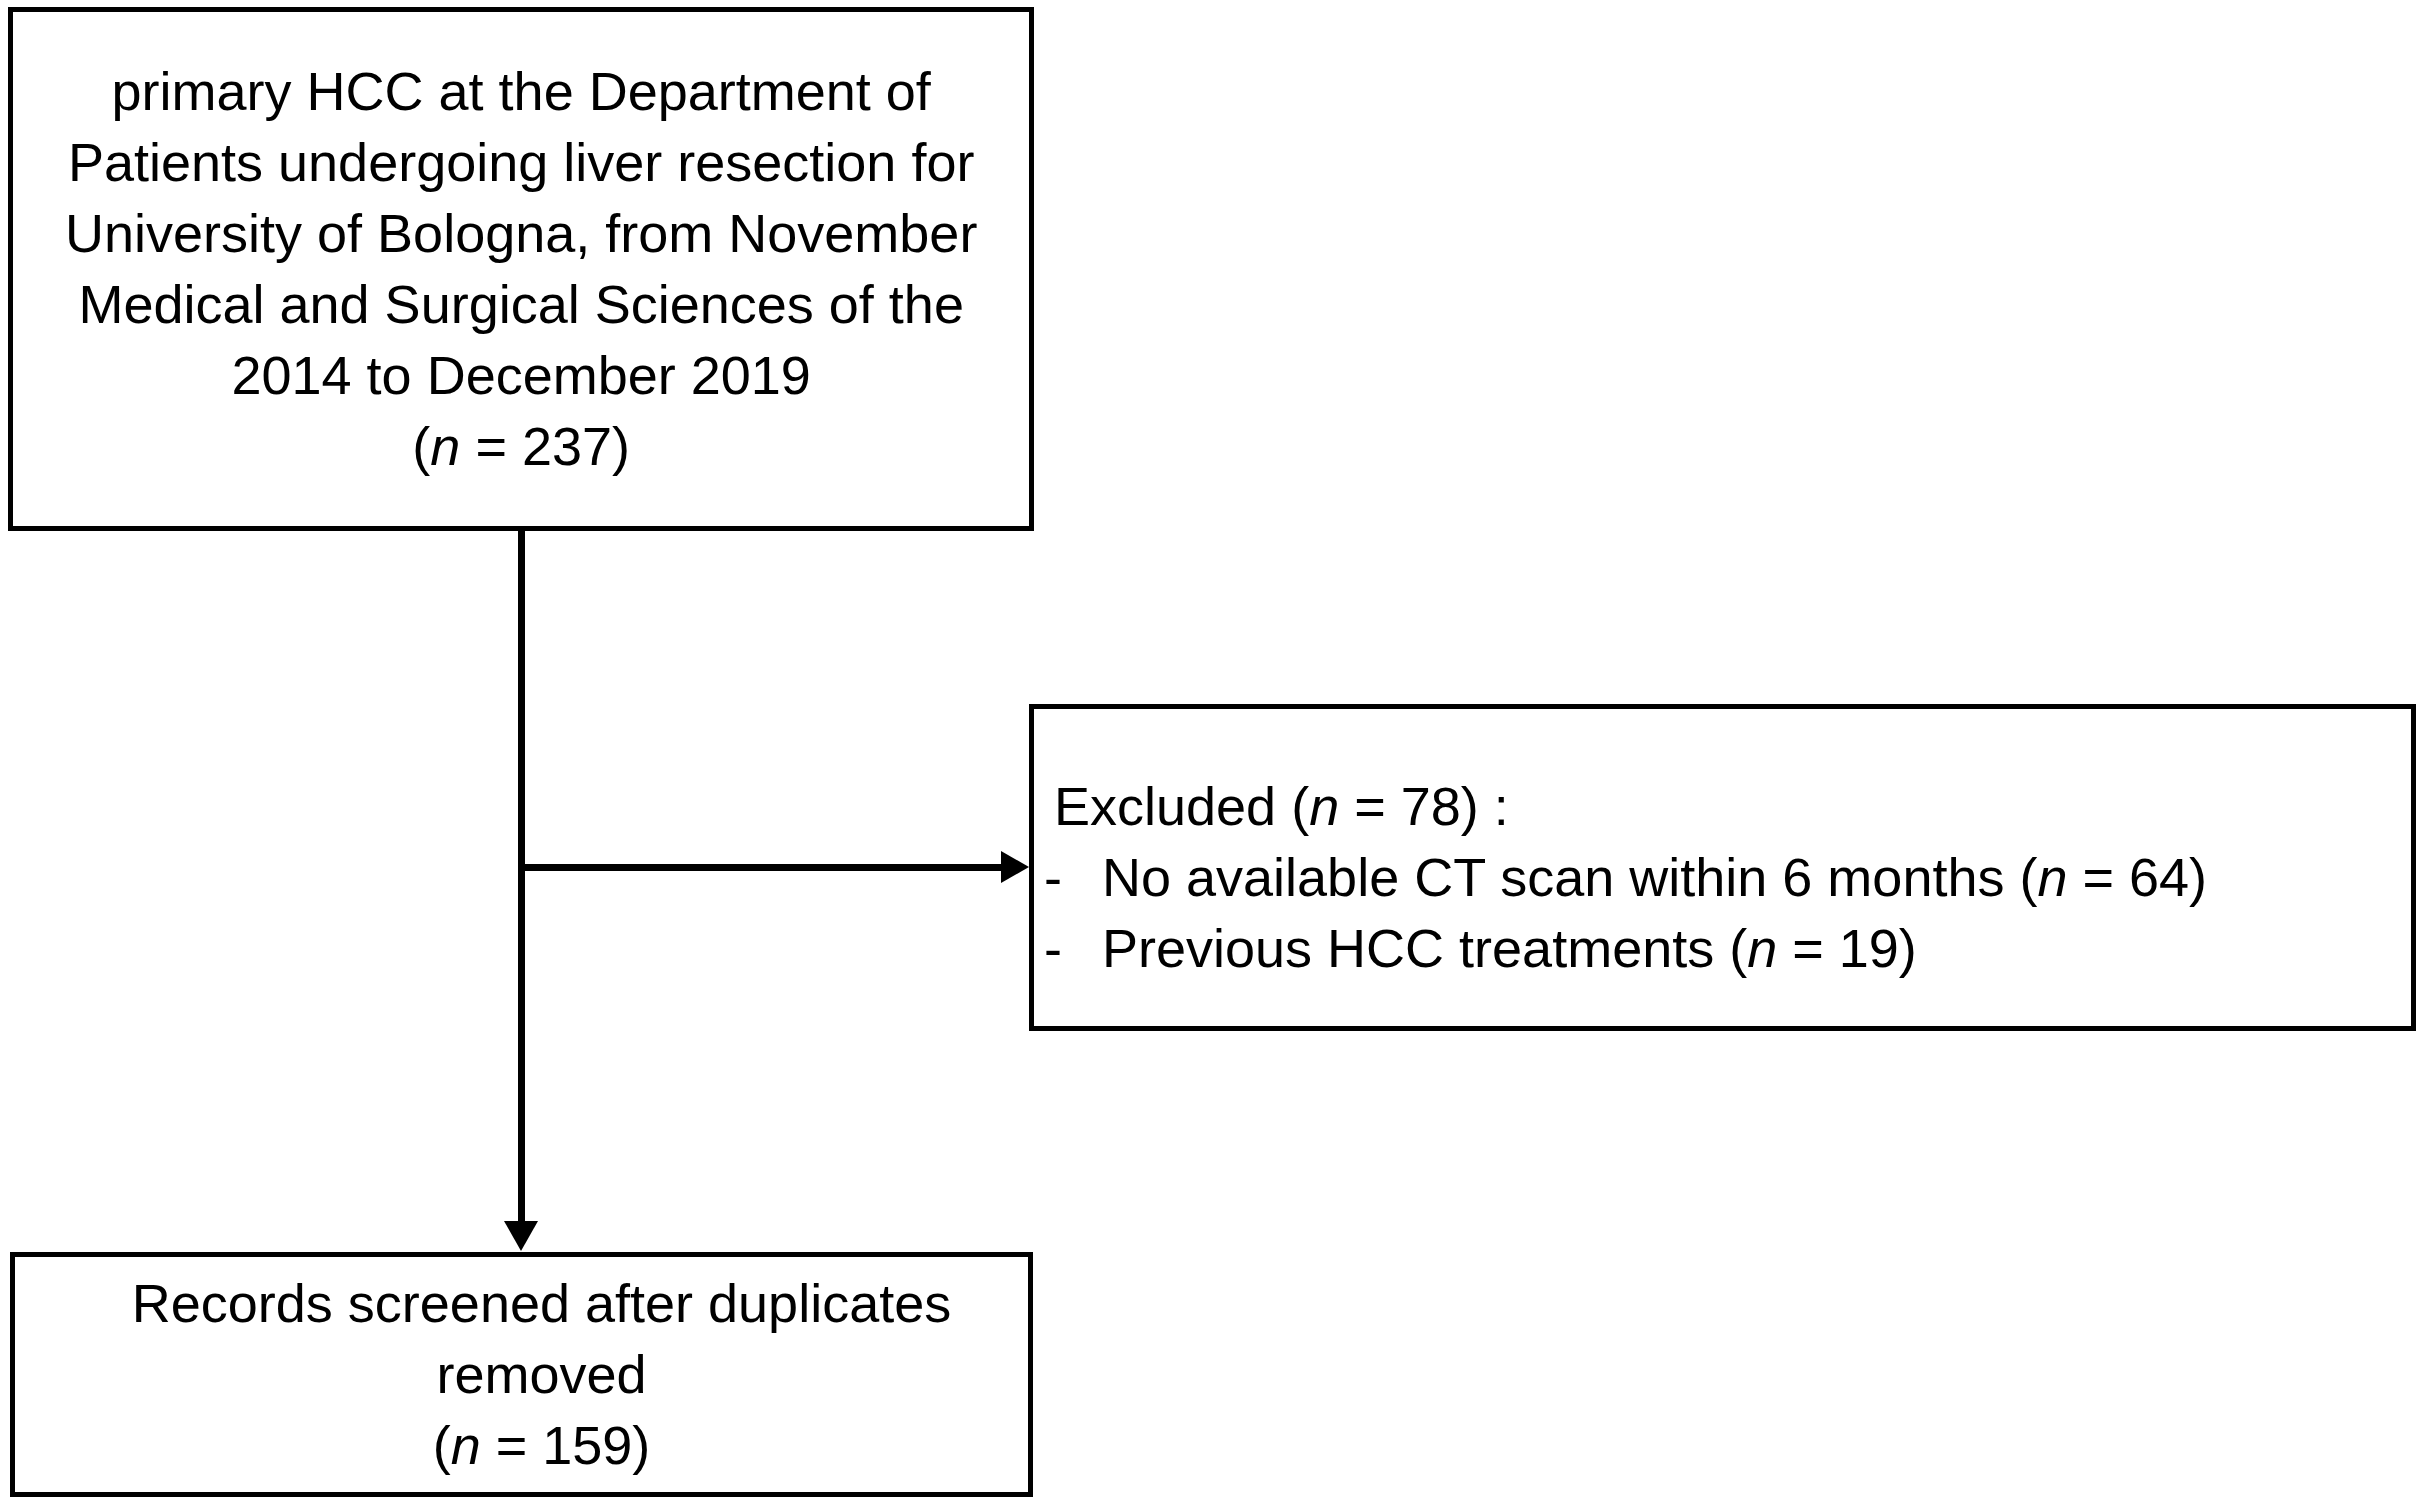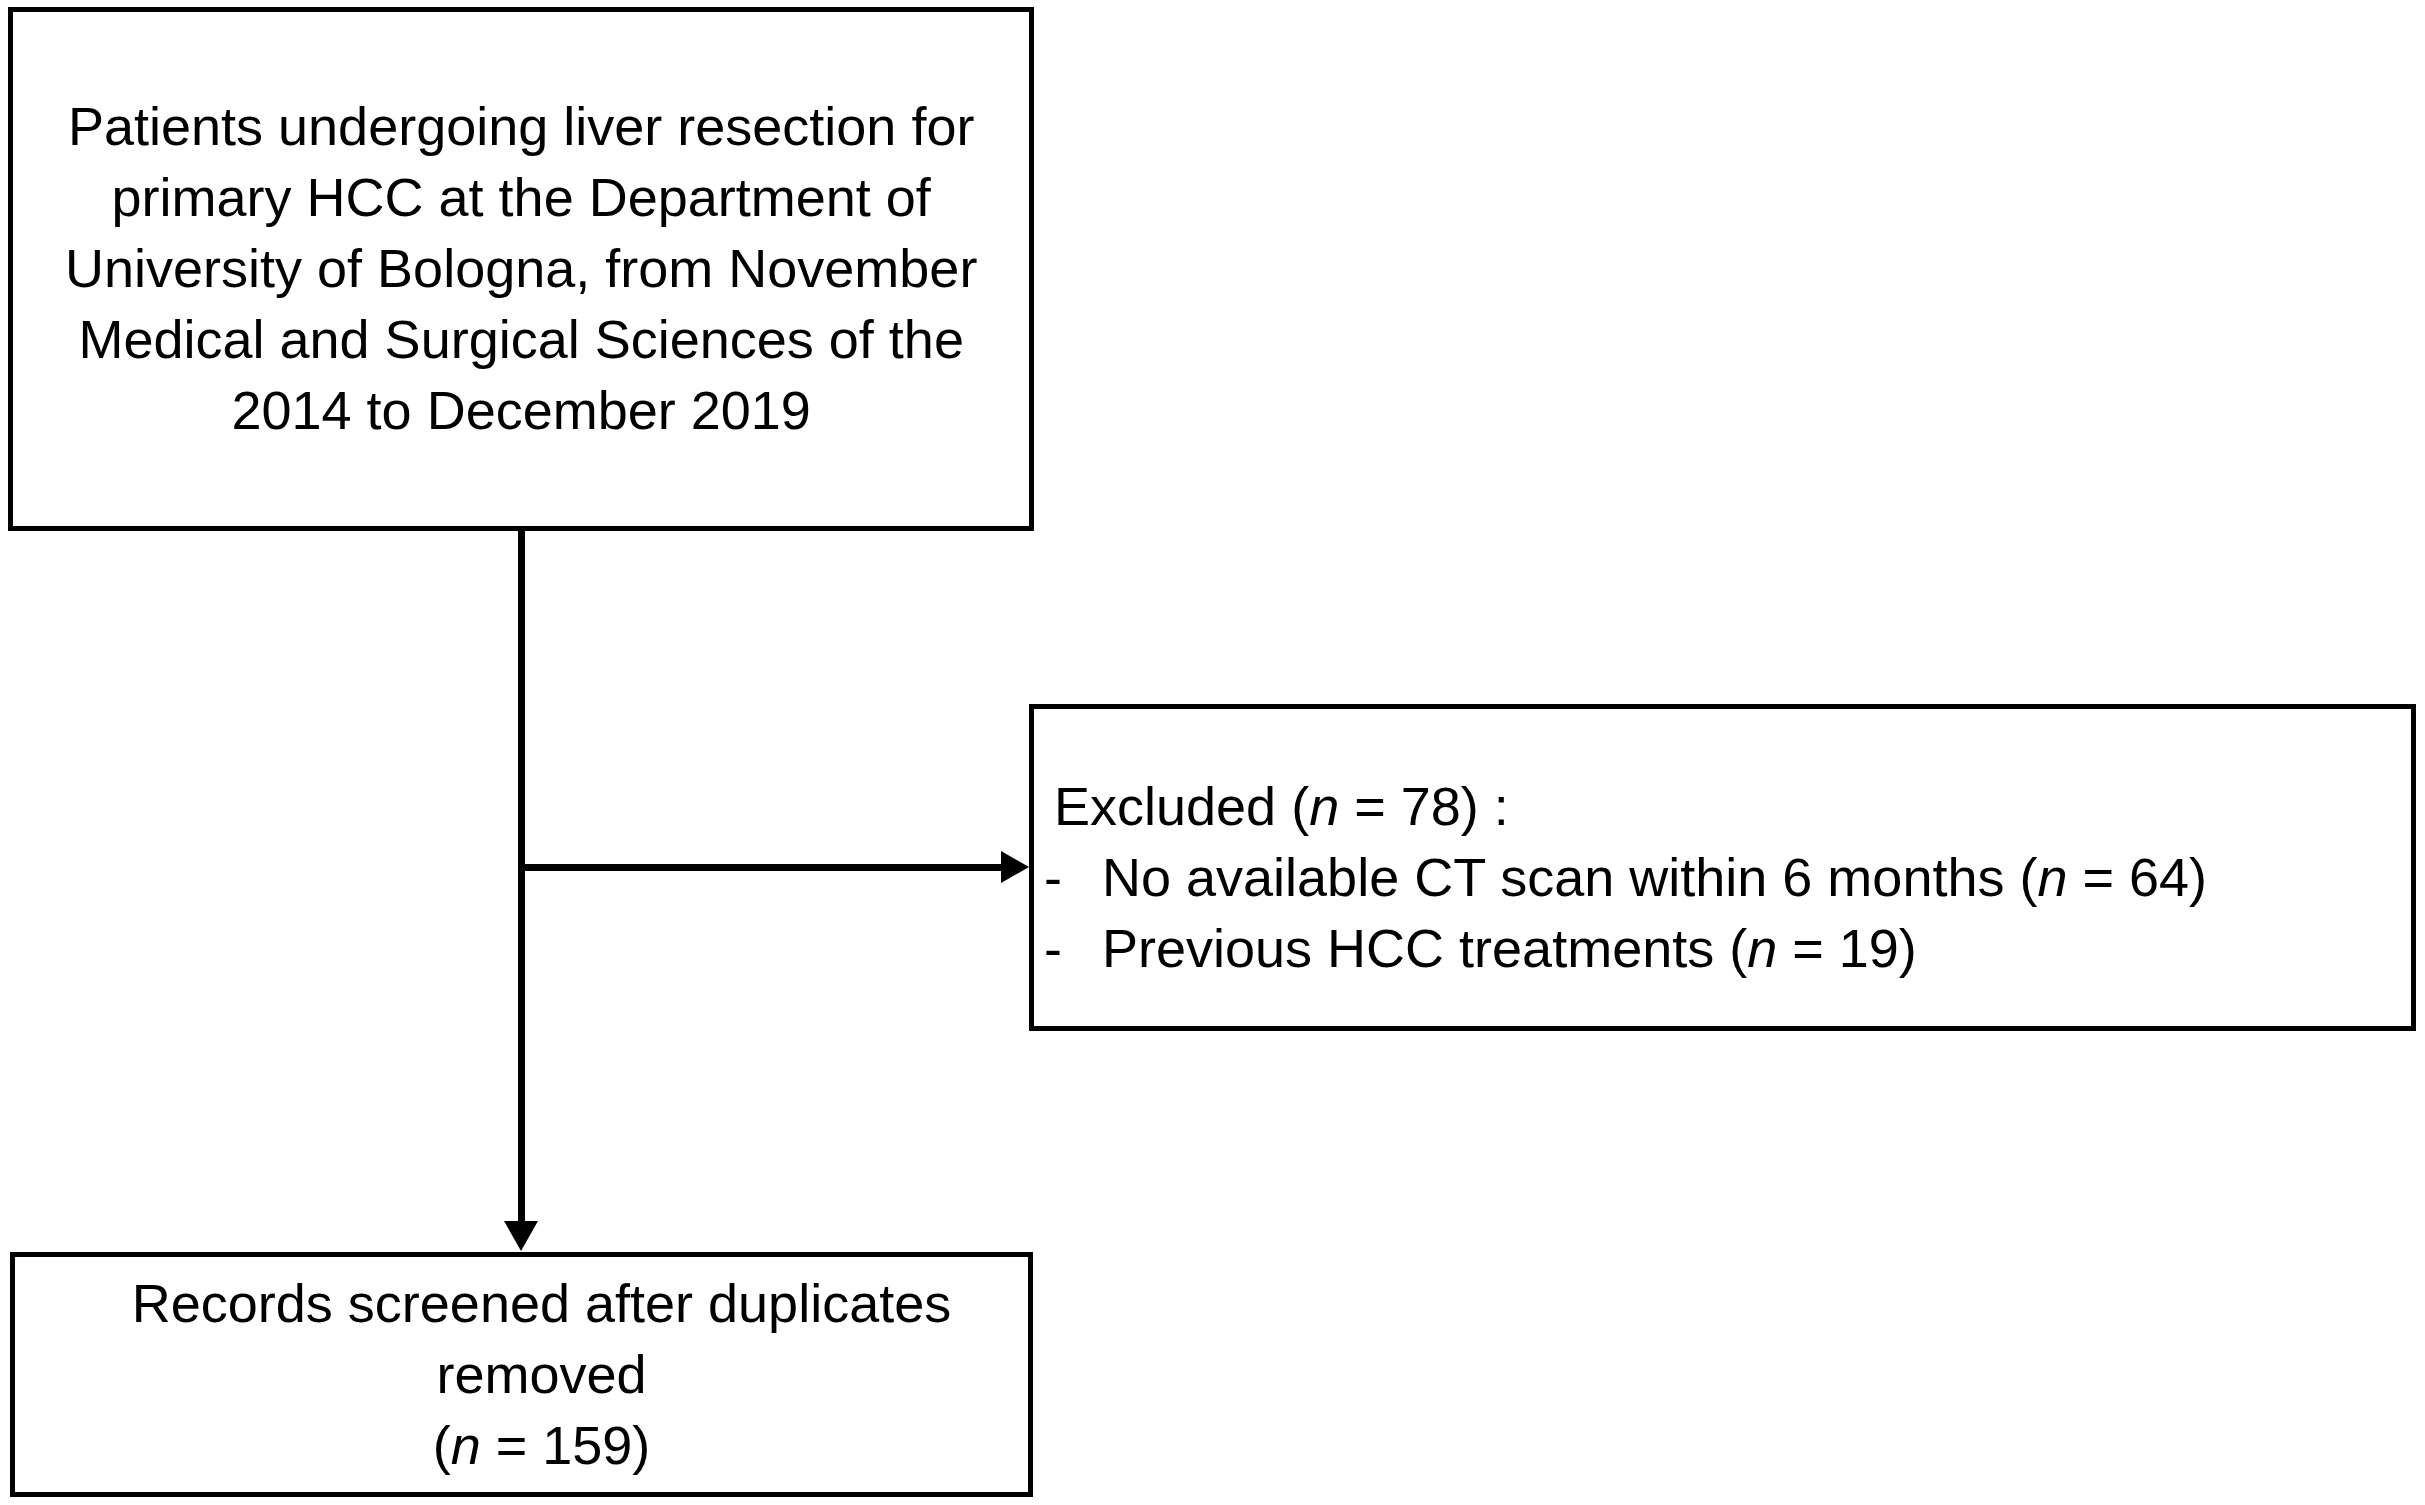--- a/index.html
+++ b/index.html
@@ -120,25 +120,26 @@
   }
   .it { font-style: italic; }
 </style>
 </head>
 <body>
 
 <div id="canvas">
 
   <div class="box" id="box-enrollment">
     <div class="centered-text">
+      <div class="text-line"><span>primary HCC at the Department of</span></div>
       <div class="text-line"><span>Patients undergoing liver resection for</span></div>
-      <div class="text-line"><span>primary HCC at the Department of</span></div>
       <div class="text-line"><span>University of Bologna, from November</span></div>
       <div class="text-line"><span>Medical and Surgical Sciences of the</span></div>
       <div class="text-line"><span>2014 to December 2019</span></div>
+      <div class="text-line"><span>(</span><span class="it">n</span><span> = 237)</span></div>
     </div>
   </div>
 
   <div class="vline"></div>
   <div class="arrow-down"></div>
 
   <div class="hline"></div>
   <div class="arrow-right"></div>
 
   <div class="box" id="box-excluded">

